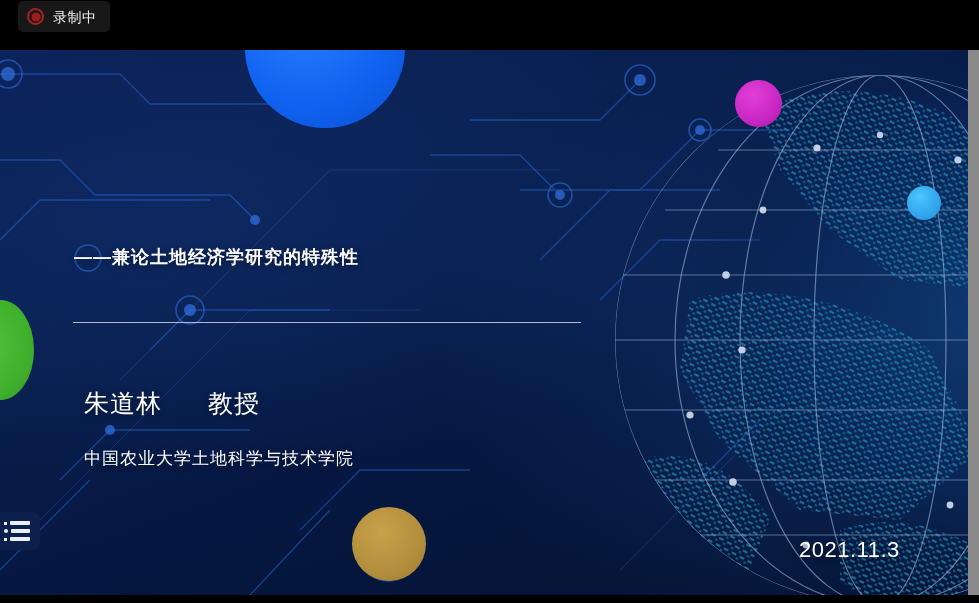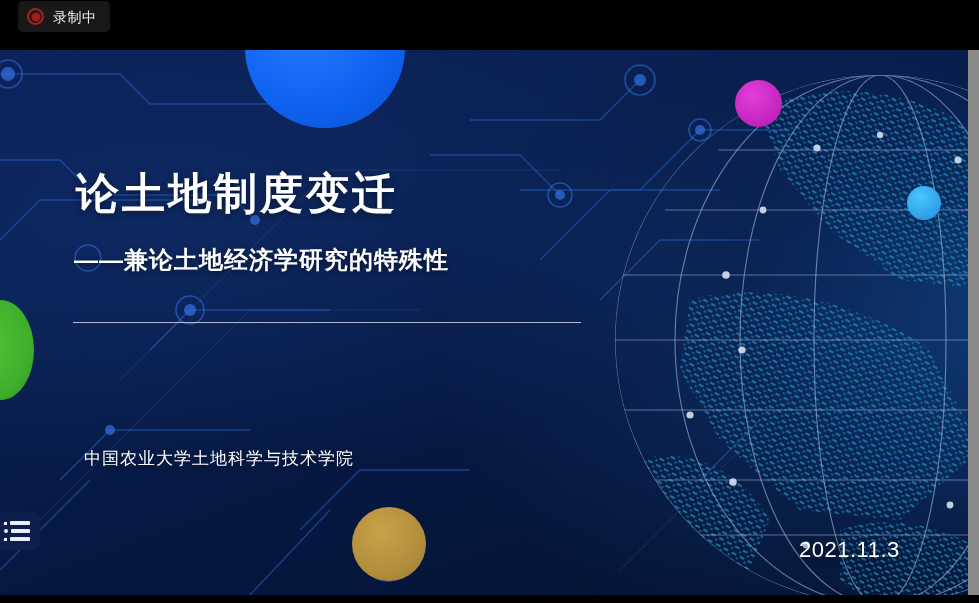--- a/index.html
+++ b/index.html
@@ -149,21 +149,21 @@
     line-height: 1;
     letter-spacing: 3px;
     font-weight: 600;
     white-space: nowrap;
     text-shadow: 0 2px 7px rgba(0,0,0,.45);
   }
   .subtitle {
     position: absolute;
     left: 74px; top: 198px;
     color: #ffffff;
-    font-size: 24px;
+    font-size: 18px;
     line-height: 1;
     letter-spacing: 1px;
     font-weight: 600;
     white-space: nowrap;
     text-shadow: 0 2px 6px rgba(0,0,0,.45);
   }
   .divider {
     position: absolute;
     left: 73px; top: 272px;
     width: 508px; height: 1px;
@@ -350,26 +350,30 @@
         </g>
       </g>
     </svg>
 
     <div class="circle c-blue"></div>
     <div class="circle c-magenta"></div>
     <div class="circle c-cyan"></div>
     <div class="circle c-green"></div>
     <div class="circle c-gold"></div>
 
-    <div class="title">论土地制度变迁</div>
 
     <div class="subtitle">——兼论土地经济学研究的特殊性</div>
 
     <div class="divider"></div>
 
+    <div class="presenter">
+      <span>朱道林</span>
+      <span class="gap"></span>
+      <span>教授</span>
+    </div>
 
     <div class="affiliation">中国农业大学土地科学与技术学院</div>
 
     <div class="slide-date">2021.11.3</div>
 
     <div class="menu-chip">
       <div class="menu-icon">
         <div class="row">
           <span class="bullet"></span>
           <span class="bar"></span>

